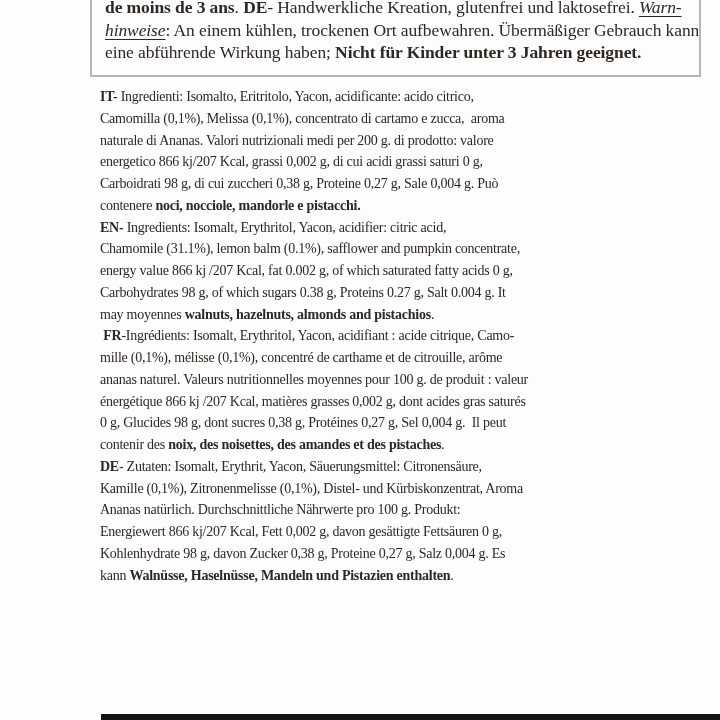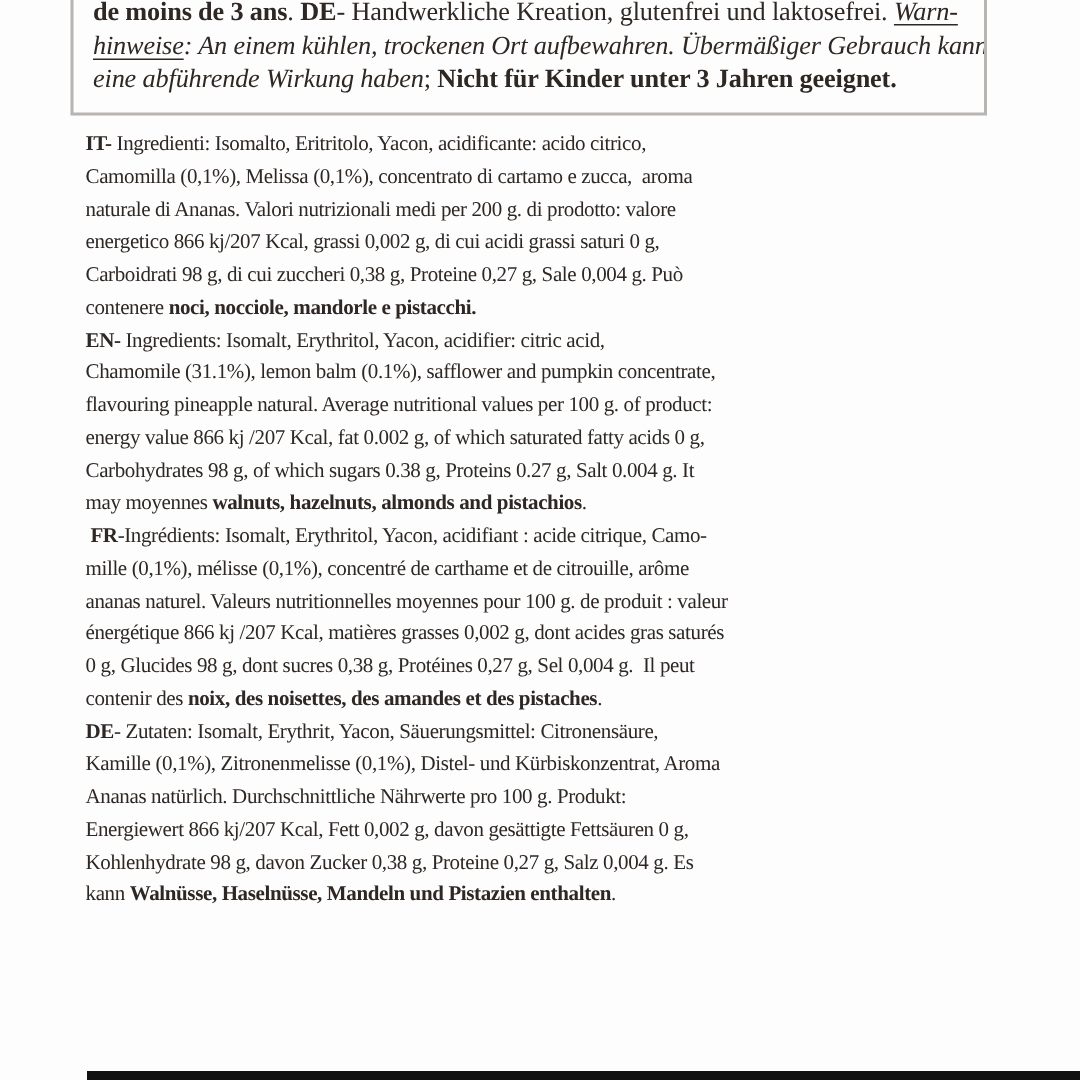--- a/index.html
+++ b/index.html
@@ -11,20 +11,21 @@
     height: 720px;
     position: relative;
     background: #fdfdfd;
     overflow: hidden;
     font-family: "Liberation Serif", "DejaVu Serif", serif;
     color: #2e2723;
   }
   .label-scan {
     position: absolute;
     inset: 0;
+    margin-left: 43px;
   }
   .warning-box {
     position: absolute;
     left: 47px;
     top: -15px;
     width: 611px;
     height: 92px;
     box-sizing: border-box;
     border: 2px solid #b8b4b1;
     padding: 9px 8px 0 13px;
@@ -39,21 +40,21 @@
     top: 86px;
     width: 606px;
     font-size: 14px;
     line-height: 21.75px;
     letter-spacing: -0.25px;
   }
   .line {
     white-space: pre;   
   }
   .s-bold   { font-weight: bold; }
-  .s-italic { font-style: italic; }
+  .s-italic { }
   .s-italicu{ font-style: italic; text-decoration: underline; text-underline-offset: 3px; }
   .s-plain  { }
   .bottom-bar {
     position: absolute;
     left: 58px;
     right: 0;
     bottom: 0;
     height: 6px;
     background: #121212;
   }
@@ -74,21 +75,20 @@
         <div class="line"><span class="s-bold">IT-</span><span class="s-plain"> Ingredienti: Isomalto, Eritritolo, Yacon, acidificante: acido citrico,</span></div>
         <div class="line"><span class="s-plain">Camomilla (0,1%), Melissa (0,1%), concentrato di cartamo e zucca,  aroma</span></div>
         <div class="line"><span class="s-plain">naturale di Ananas. Valori nutrizionali medi per 200 g. di prodotto: valore</span></div>
         <div class="line"><span class="s-plain">energetico 866 kj/207 Kcal, grassi 0,002 g, di cui acidi grassi saturi 0 g,</span></div>
         <div class="line"><span class="s-plain">Carboidrati 98 g, di cui zuccheri 0,38 g, Proteine 0,27 g, Sale 0,004 g. Può</span></div>
         <div class="line"><span class="s-plain">contenere </span><span class="s-bold">noci, nocciole, mandorle e pistacchi.</span></div>
       </div>
     <div>
         <div class="line"><span class="s-bold">EN-</span><span class="s-plain"> Ingredients: Isomalt, Erythritol, Yacon, acidifier: citric acid,</span></div>
         <div class="line"><span class="s-plain">Chamomile (31.1%), lemon balm (0.1%), safflower and pumpkin concentrate,</span></div>
-        <div class="line"><span class="s-plain">flavouring pineapple natural. Average nutritional values per 100 g. of product:</span></div>
         <div class="line"><span class="s-plain">energy value 866 kj /207 Kcal, fat 0.002 g, of which saturated fatty acids 0 g,</span></div>
         <div class="line"><span class="s-plain">Carbohydrates 98 g, of which sugars 0.38 g, Proteins 0.27 g, Salt 0.004 g. It</span></div>
         <div class="line"><span class="s-plain">may moyennes </span><span class="s-bold">walnuts, hazelnuts, almonds and pistachios</span><span class="s-plain">.</span></div>
       </div>
     <div>
         <div class="line"><span class="s-plain"> </span><span class="s-bold">FR</span><span class="s-plain">-Ingrédients: Isomalt, Erythritol, Yacon, acidifiant : acide citrique, Camo-</span></div>
         <div class="line"><span class="s-plain">mille (0,1%), mélisse (0,1%), concentré de carthame et de citrouille, arôme</span></div>
         <div class="line"><span class="s-plain">ananas naturel. Valeurs nutritionnelles moyennes pour 100 g. de produit : valeur</span></div>
         <div class="line"><span class="s-plain">énergétique 866 kj /207 Kcal, matières grasses 0,002 g, dont acides gras saturés</span></div>
         <div class="line"><span class="s-plain">0 g, Glucides 98 g, dont sucres 0,38 g, Protéines 0,27 g, Sel 0,004 g.  Il peut</span></div>

